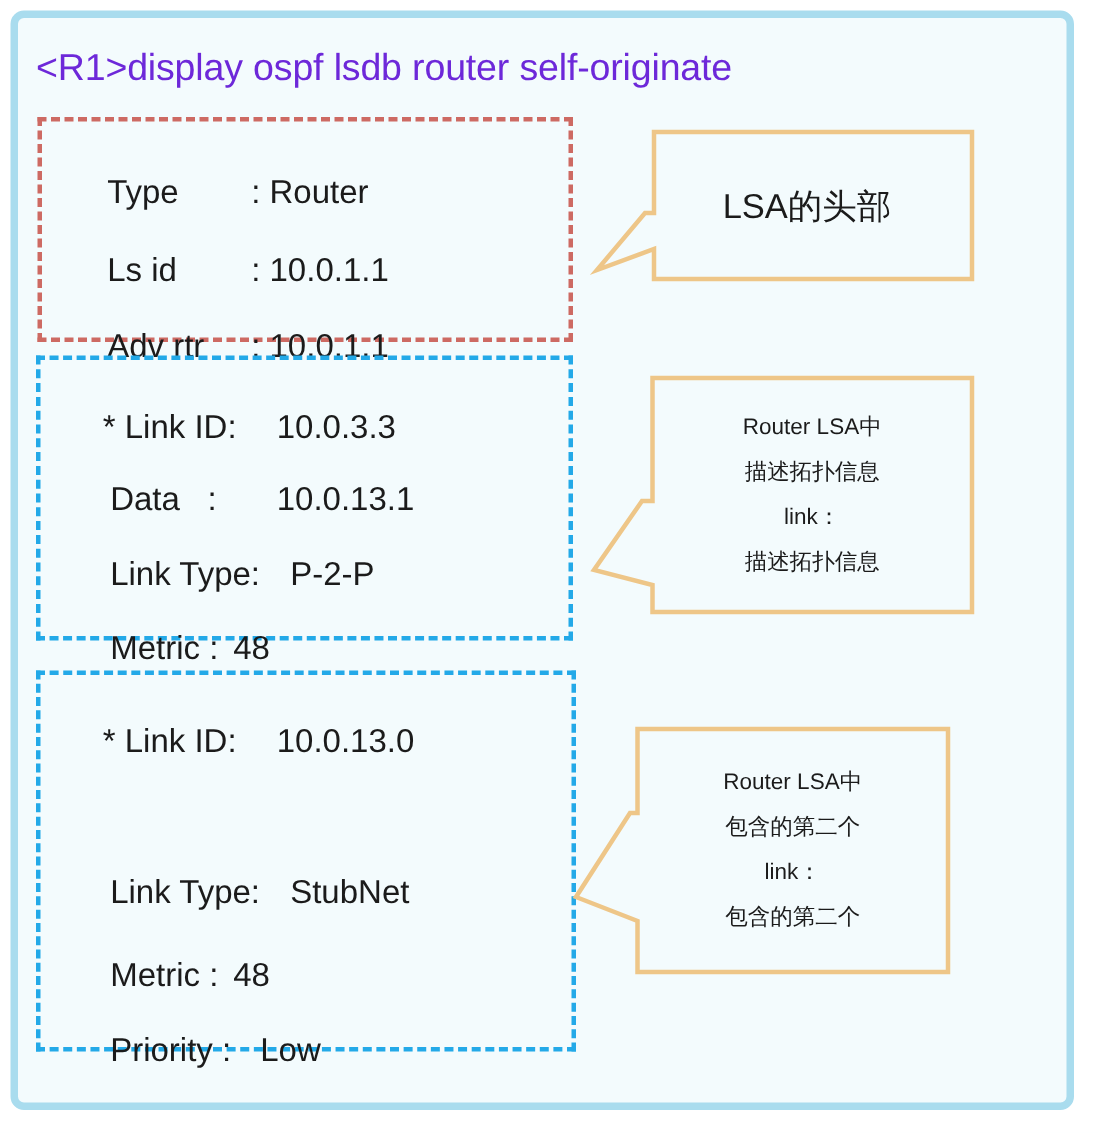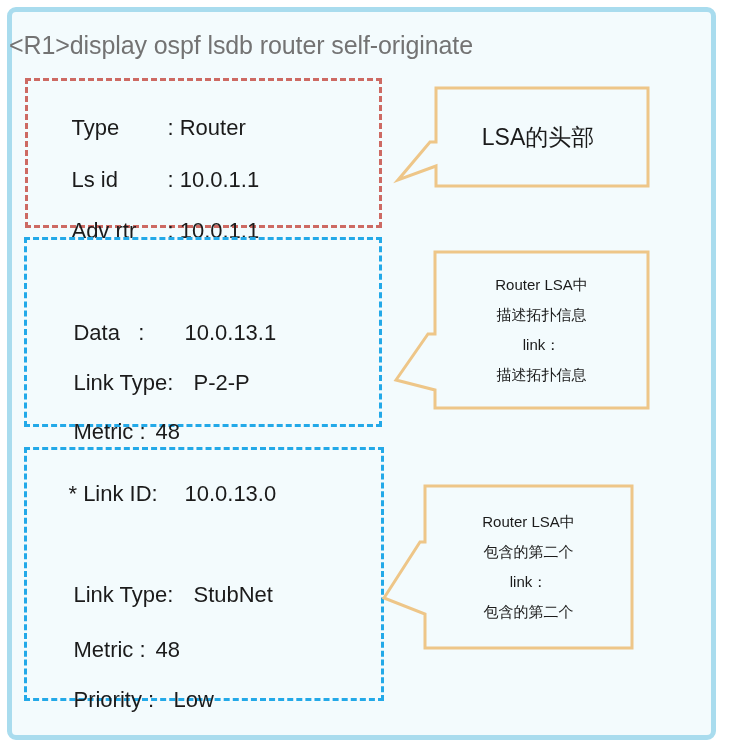--- a/index.html
+++ b/index.html
@@ -30,25 +30,25 @@
     height: 733px;
     box-sizing: border-box;
     border: 5px solid #a9dcee;
     border-radius: 9px;
     background: #f3fbfd;
   }
 
   
   .cmd-title {
     position: absolute;
-    left: 9px;
+    left: 24px;
     top: 29px;
     font-size: 25px;
     line-height: 32px;
-    color: #737373;
+    color: #6d28d9;
     letter-spacing: -0.1px;
     white-space: nowrap;
   }
 
   
   .data-box {
     position: absolute;
     box-sizing: border-box;
     background: transparent;
   }
@@ -119,20 +119,23 @@
   </div>
   <div class="line" style="left:47px; top:141px;">
     <span class="key" style="width:96px;">Ls id</span><span>: 10.0.1.1</span>
   </div>
   <div class="line" style="left:47px; top:192px;">
     <span class="key" style="width:96px;">Adv rtr</span><span>: 10.0.1.1</span>
   </div>
 
   <div class="data-box box-blue" style="left:24px; top:237px; width:358px; height:190px;"></div>
 
+  <div class="line" style="left:44px; top:246px;">
+    <span class="key" style="width:116px;">* Link ID:</span><span>10.0.3.3</span>
+  </div>
   <div class="line" style="left:49px; top:294px;">
     <span class="key" style="width:111px;">Data   :</span><span>10.0.13.1</span>
   </div>
   <div class="line" style="left:49px; top:344px;">
     <span class="key" style="width:120px;">Link Type:</span><span>P-2-P</span>
   </div>
   <div class="line" style="left:49px; top:393px;">
     <span class="key" style="width:82px;">Metric :</span><span>48</span>
   </div>
 

